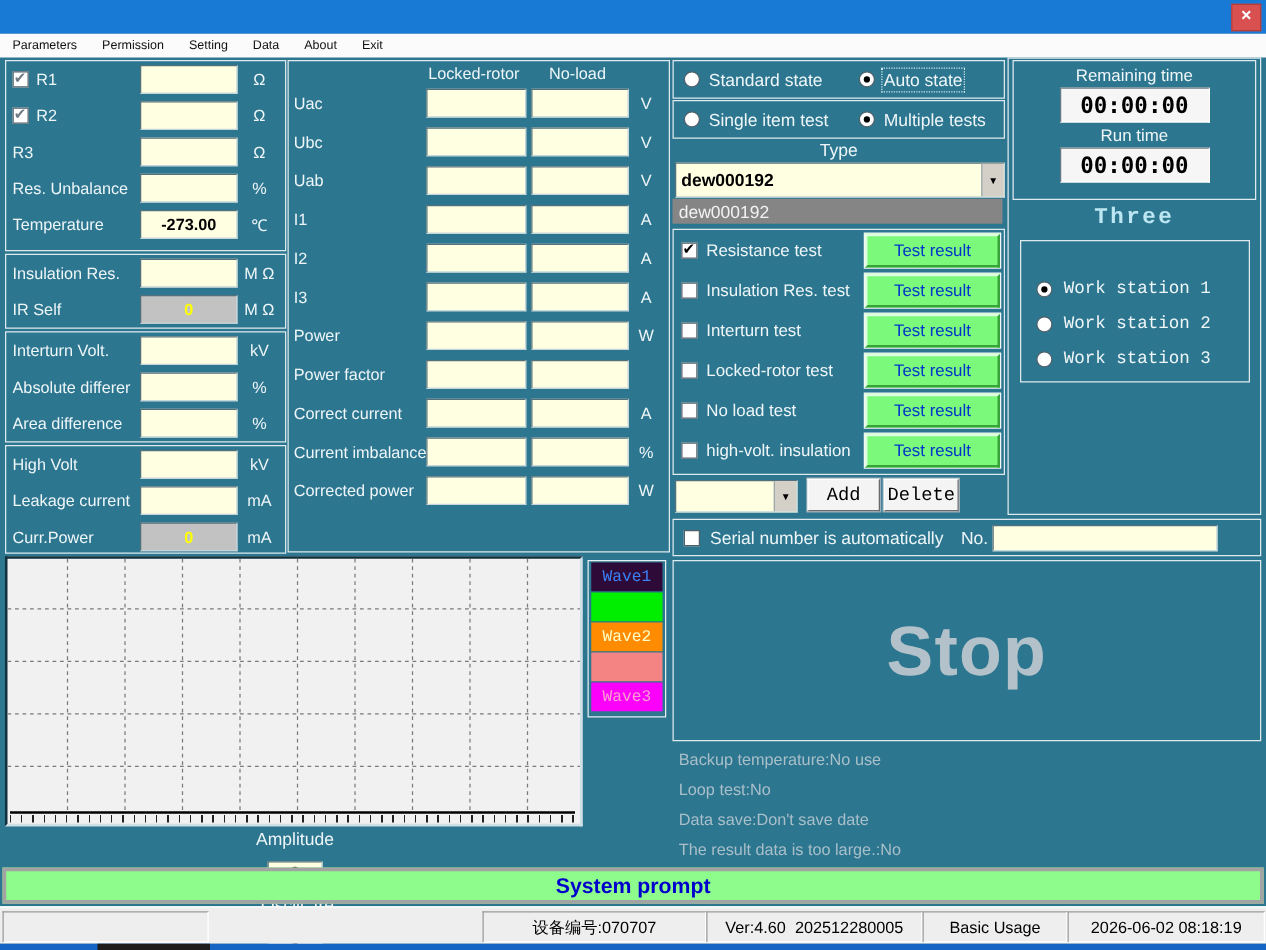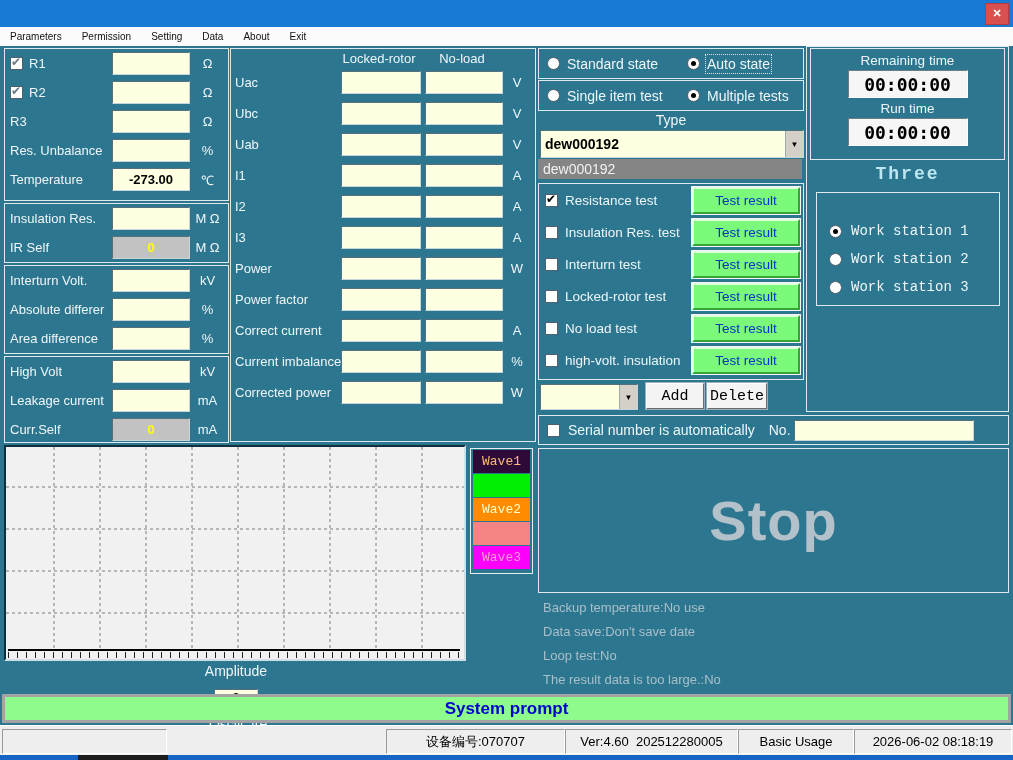--- a/index.html
+++ b/index.html
@@ -202,21 +202,21 @@
     <span class="lbl">High Volt</span>
     <input class="field" value="" style="">
     <span class="unit">kV</span>
   </div>
   <div class="lrow">
     <span class="lbl">Leakage current</span>
     <input class="field" value="" style="">
     <span class="unit">mA</span>
   </div>
   <div class="lrow">
-    <span class="lbl">Curr.Self</span>
+    <span class="lbl">Curr.Power</span>
     <input class="field gray" value="0" style="">
     <span class="unit">mA</span>
   </div>
 </div>
 
 <div class="panel" style="left:230px;top:48px;width:306px;height:394px;">
   <div class="mhead">
     <span class="sp"></span>
     <span class="h1">Locked-rotor</span>
     <span class="h2">No-load</span>
@@ -391,22 +391,22 @@
   <span style="margin-left:14px;font-size:14px;">No. :</span>
   <input class="field" style="position: absolute; left: 255px; top: 4px; width: 180px; height: 21px;" value="">
 </div>
 
 <div class="panel" style="left:538px;top:448px;width:471px;height:145px;display:flex;align-items:center;justify-content:center;">
   <span class="stoptxt">Stop</span>
 </div>
 
 <div class="abs" style="left:540px;top:596px;width:469px;">
   <div class="sline">Backup temperature:No use</div>
+  <div class="sline">Loop test:No</div>
   <div class="sline">Data save:Don't save date</div>
-  <div class="sline">Loop test:No</div>
   <div class="sline">The result data is too large.:No</div>
 </div>
 
 <div class="abs chart">
   <svg id="grid-svg" width="458" height="204" style="position:absolute;left:0;top:0;">
       <line x1="48" y1="0" x2="48" y2="204"></line>
       <line x1="94" y1="0" x2="94" y2="204"></line>
       <line x1="140" y1="0" x2="140" y2="204"></line>
       <line x1="186" y1="0" x2="186" y2="204"></line>
       <line x1="232" y1="0" x2="232" y2="204"></line>
@@ -417,21 +417,21 @@
       <line x1="0" y1="40" x2="458" y2="40"></line>
       <line x1="0" y1="82" x2="458" y2="82"></line>
       <line x1="0" y1="124" x2="458" y2="124"></line>
       <line x1="0" y1="166" x2="458" y2="166"></line>
     </svg>
   <div class="axis"></div>
   <div class="ticks"></div>
 </div>
 
 <div class="panel legend">
-  <div class="wblock" style="background: rgb(46, 10, 56); color: #fdba74;">Wave1</div>
+  <div class="wblock" style="background: rgb(46, 10, 56); color: #3b82f6;">Wave1</div>
   <div class="wblock" style="background: rgb(0, 238, 0); color: rgb(0, 238, 0);"></div>
   <div class="wblock" style="background: rgb(255, 140, 0); color: rgb(255, 255, 200);">Wave2</div>
   <div class="wblock" style="background: rgb(244, 132, 132); color: rgb(244, 132, 132);"></div>
   <div class="wblock" style="background: rgb(251, 0, 251); color: rgb(255, 158, 208);">Wave3</div>
 </div>
 
 <div class="abs amprow" style="left:6px;top:663px;width:460px;height:24px;">
   <span style="font-size:14px;">Amplitude</span>
   <input class="field" value="3" style="">
   <span style="font-size:14px;margin-left:8px;">Oscill. fre.</span>

